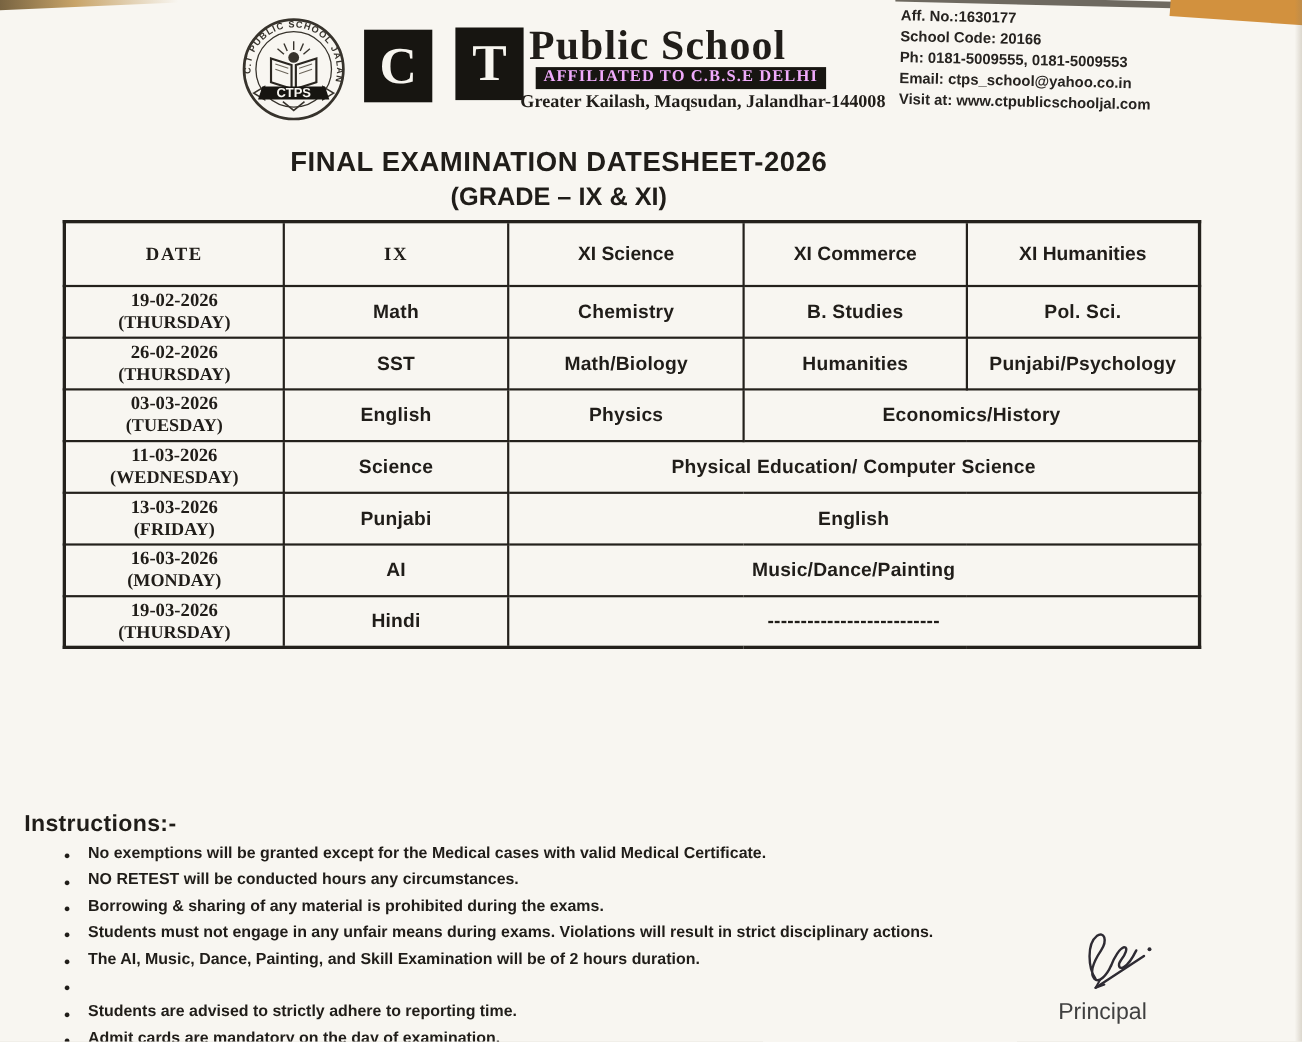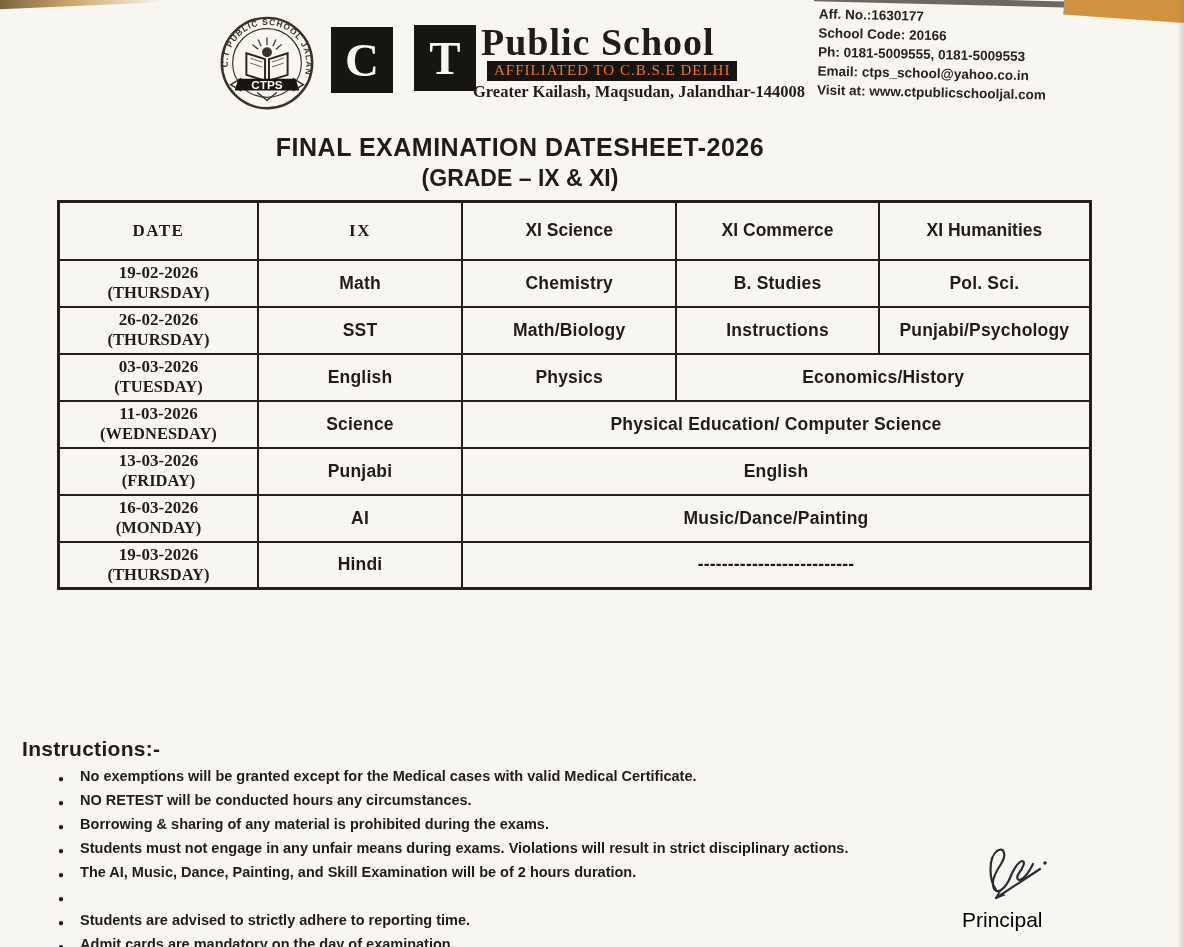--- a/index.html
+++ b/index.html
@@ -19,31 +19,31 @@
 
   
   .logo{position:absolute;left:213px;top:10px;width:108px;height:110px;}
   .box-initial{position:absolute;width:62px;height:66px;background:#171511;color:#f7f5ef;
     font-family:"Liberation Serif",serif;font-weight:bold;font-size:47px;
     display:flex;align-items:center;justify-content:center;}
   .box-c{left:331px;top:27px;}
   .box-t{left:414px;top:25px;}
   .school-name{position:absolute;left:481px;top:20px;font-family:"Liberation Serif",serif;
     font-weight:bold;font-size:38px;letter-spacing:1px;}
-  .affiliation{position:absolute;left:487px;top:61px;background:#171511;color:#f97316;
-    font-family:"Liberation Serif",serif;font-weight:normal;font-size:15px;
+  .affiliation{position:absolute;left:487px;top:61px;background:#171511;color:#f0abfc;
+    font-family:"Liberation Serif",serif;font-weight:bold;font-size:15px;
     padding:1px 7px 2px;letter-spacing:1px;}
   .address{position:absolute;left:473px;top:82px;font-family:"Liberation Serif",serif;
     font-weight:bold;font-size:16.5px;}
   .contact{position:absolute;left:818px;top:7px;font-size:13.5px;line-height:19px;
     transform:rotate(1.3deg);font-weight:bold;color:#262320;}
 
   
   .title-wrap{position:absolute;top:133px;left:0;width:944px;padding-left:72px;
-    box-sizing:border-box;text-align:center;margin-left:12px;}
+    box-sizing:border-box;text-align:center;}
   .title-line1{font-size:25px;font-weight:bold;letter-spacing:.5px;}
   .title-line2{font-size:23px;font-weight:bold;margin-top:3px;}
 
   
   table.datesheet{position:absolute;top:200px;left:57px;width:1035px;border-collapse:collapse;
     border:3px solid #24211c;}
   .datesheet th,.datesheet td{border:2.4px solid #24211c;text-align:center;vertical-align:middle;padding:2px 4px;}
   .datesheet thead tr{height:58px;padding-left:24px;}
   .datesheet tbody tr{height:47px;}
   th.col-serif{font-family:"Liberation Serif",serif;font-size:17px;letter-spacing:1.5px;}
@@ -57,21 +57,21 @@
   .instructions{position:absolute;top:701px;left:22px;width:930px;margin-top:36px;}
   .instructions-heading{font-size:21px;font-weight:bold;letter-spacing:.3px;}
   ul.instructions-list{list-style:none;margin:8px 0 0 36px;padding:0;}
   ul.instructions-list li{display:flex;align-items:flex-start;margin-bottom:7px;
     font-weight:bold;font-size:14.5px;line-height:15px;}
   .bullet{font-size:10px;margin:2px 16px 0 0;flex:0 0 auto;}
 
   
   .signature{position:absolute;left:948px;top:838px;width:140px;text-align:left;}
   .signature svg{display:block;margin-left:18px;}
-  .signature-label{font-size:21px;color:#000000;margin-top:-2px;padding-left:14px;}
+  .signature-label{font-size:21px;color:#404040;margin-top:-2px;padding-left:14px;}
 </style>
 </head>
 <body>
 
 <div class="sheet">
 
   <div class="edge-top-left"></div>
   <div class="edge-top-dark"></div>
   <div class="edge-top-orange"></div>
   <div class="edge-right-shade"></div>
@@ -160,21 +160,21 @@
           <td class="subject-cell">B. Studies</td>
           <td class="subject-cell">Pol. Sci.</td>
         </tr>
         <tr>
           <td class="date-cell">
             <div class="date-line">26-02-2026</div>
             <div class="day-line">(THURSDAY)</div>
           </td>
           <td class="subject-cell">SST</td>
           <td class="subject-cell">Math/Biology</td>
-          <td class="subject-cell">Instructions</td>
+          <td class="subject-cell">Humanities</td>
           <td class="subject-cell">Punjabi/Psychology</td>
         </tr>
         <tr>
           <td class="date-cell">
             <div class="date-line">03-03-2026</div>
             <div class="day-line">(TUESDAY)</div>
           </td>
           <td class="subject-cell">English</td>
           <td class="subject-cell">Physics</td>
           <td class="subject-cell" colspan="2">Economics/History</td>

